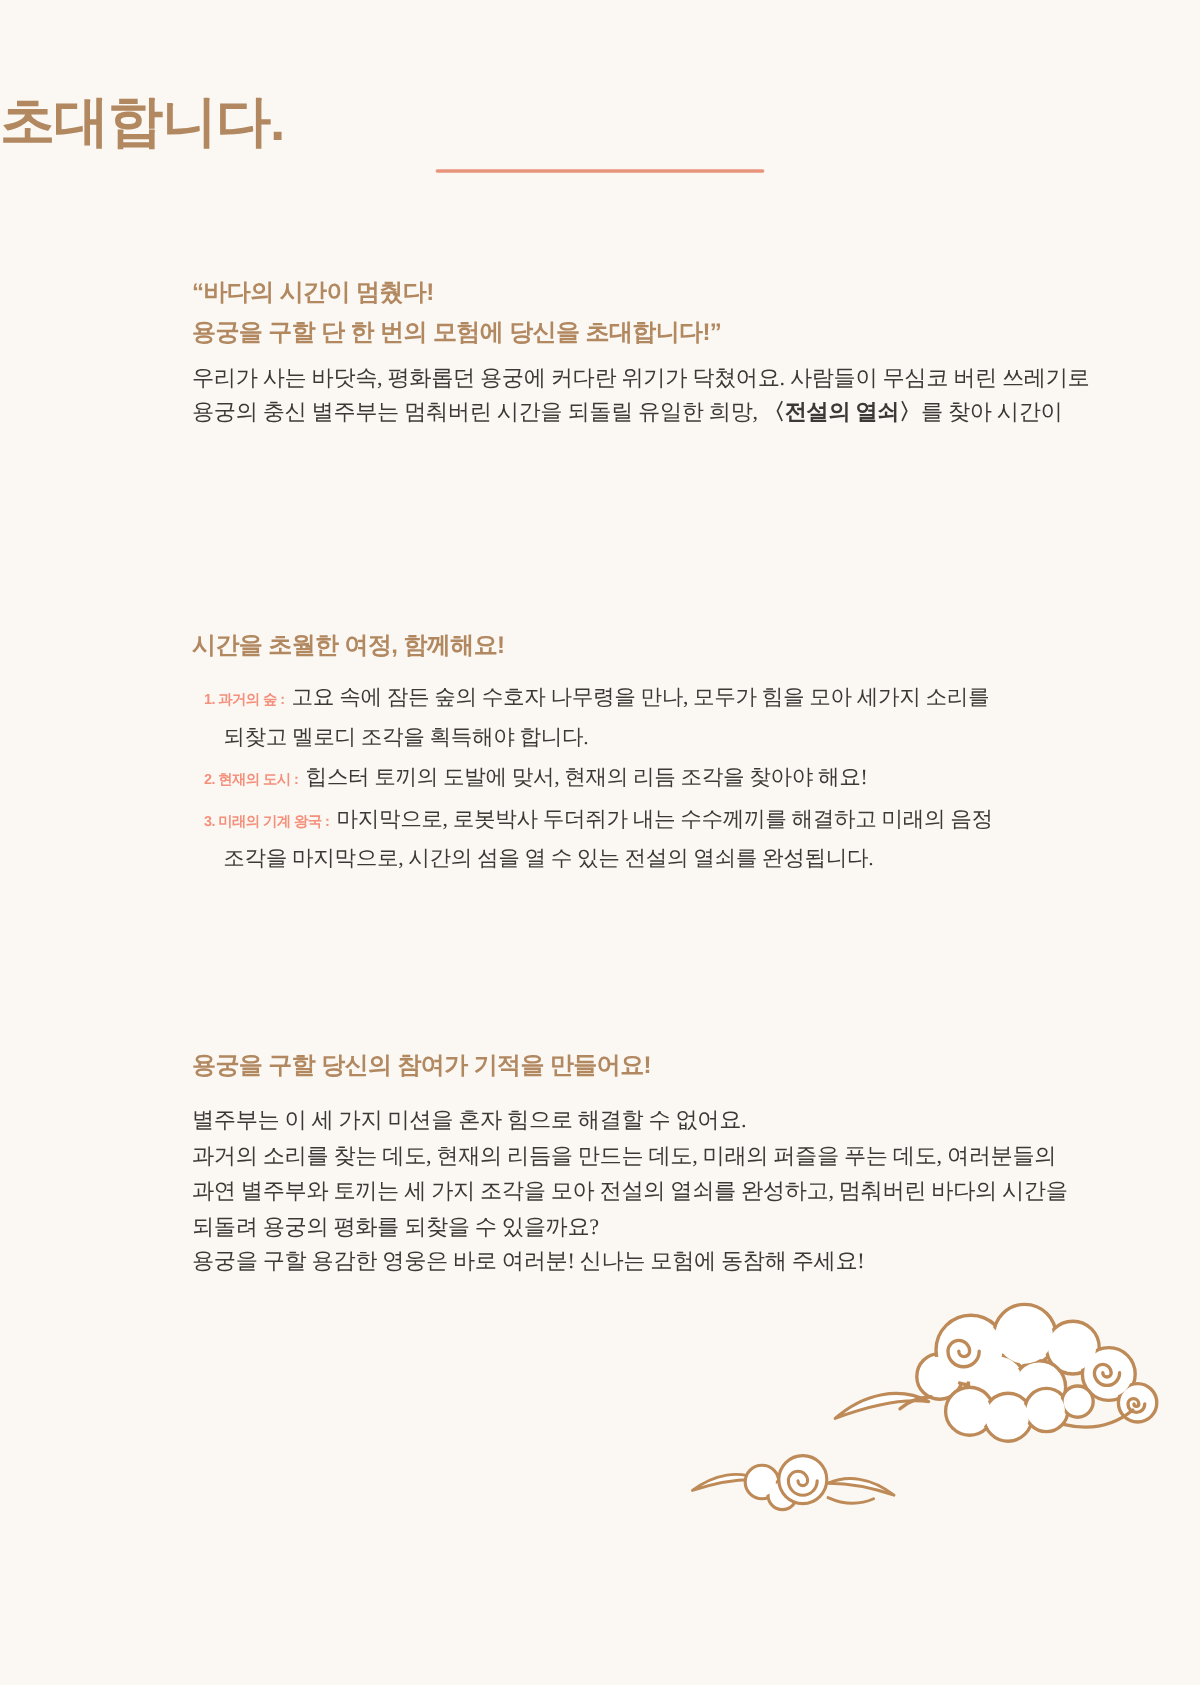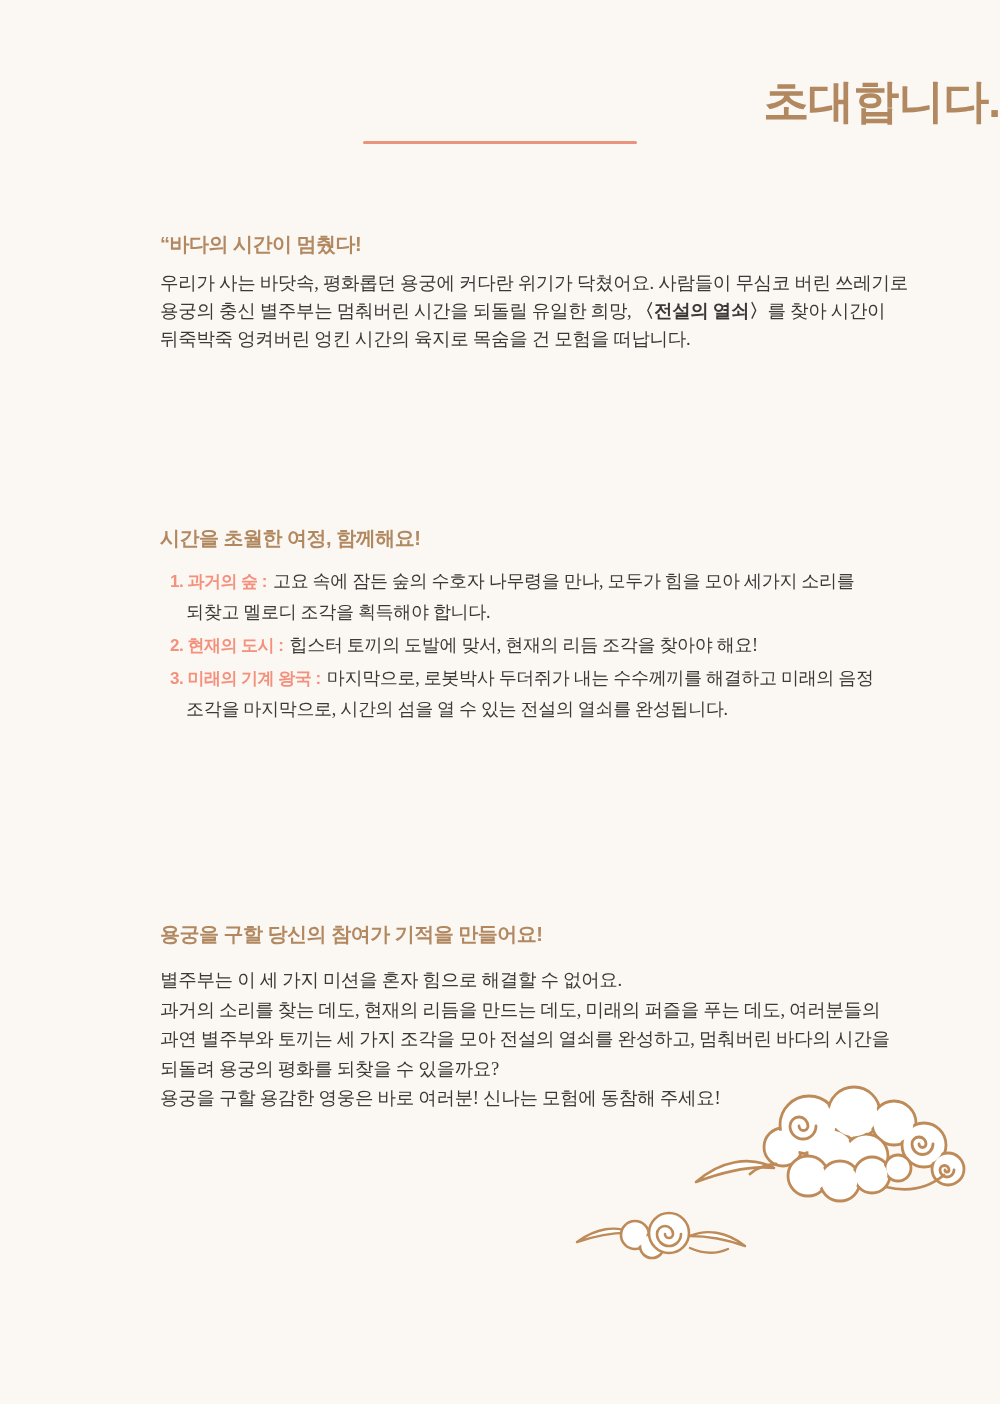--- a/index.html
+++ b/index.html
@@ -11,21 +11,21 @@
     font-family: "Liberation Serif", serif;
     color: var(--body-text, #3C3835);
     overflow: hidden;
   }
   .page { position: absolute; inset: 0; }
 
   
   .title-wrap {
     position: absolute;
     top: 76px; left: 0; right: 0;
-    text-align: right;
+    text-align: left;
   }
   .title {
     font-family: "Liberation Sans", sans-serif;
     font-weight: 700;
     font-size: 46px;
     line-height: 1.1;
     letter-spacing: -1px;
     color: var(--heading-brown, #B28861);
   }
   .title-underline {
@@ -33,21 +33,21 @@
     top: 141px; left: 363px;
     width: 274px; height: 3px;
     background: var(--underline, #E9957C);
     border-radius: 2px;
   }
 
   
   .section { position: absolute; left: 160px; width: 760px; }
   .sec-1 { top: 228px; }
   .sec-2 { top: 522px; }
-  .sec-3 { top: 918px; }
+  .sec-3 { top: 872px; }
 
   .sec-heading {
     font-family: "Liberation Sans", sans-serif;
     font-weight: 700;
     font-size: 20px;
     line-height: 33px;
     letter-spacing: -0.5px;
     color: var(--heading-brown, #B28861);
     white-space: nowrap;
   }
@@ -67,21 +67,21 @@
   .mission-line {
     font-size: 18px;
     line-height: 31px;
     letter-spacing: -0.3px;
     white-space: nowrap;
   }
   .mission-line.wrapped { padding-left: 16px; }
   .mission-label {
     font-family: "Liberation Sans", sans-serif;
     font-weight: 700;
-    font-size: 17px;
+    font-size: 12px;
     letter-spacing: -0.5px;
     color: var(--accent-coral, #F4907C);
     margin-right: 6px;
   }
 
   .sec-3 .body-text { margin-top: 15px; }
   .sec-3 .body-line { line-height: 29.5px; }
 
   
   .cloud-large { position: absolute; left: 690px; top: 1084px; width: 292px; height: 128px; }
@@ -92,24 +92,24 @@
 
 <div class="page">
 
   <div class="title-wrap">
     <div class="title">초대합니다.</div>
   </div>
   <div class="title-underline"></div>
 
   <div class="section sec-1">
     <div class="sec-heading">“바다의 시간이 멈췄다!</div>
+    <div class="sec-heading">용궁을 구할 단 한 번의 모험에 당신을 초대합니다!”</div>
     <div class="body-text">
       <div class="body-line">우리가 사는 바닷속, 평화롭던 용궁에 커다란 위기가 닥쳤어요. 사람들이 무심코 버린 쓰레기로</div>
       <div class="body-line"><span>용궁의 충신 별주부는 멈춰버린 시간을 되돌릴 유일한 희망, </span><b>〈전설의 열쇠〉</b><span>를 찾아 시간이</span></div>
-      <div class="body-line">뒤죽박죽 엉켜버린 엉킨 시간의 육지로 목숨을 건 모험을 떠납니다.</div>
     </div>
   </div>
 
   <div class="section sec-2">
     <div class="sec-heading">시간을 초월한 여정, 함께해요!</div>
     <div class="mission-list">
       <div class="mission-item">
         <div class="mission-line"><span class="mission-label">1. 과거의 숲 :</span><span>고요 속에 잠든 숲의 수호자 나무령을 만나, 모두가 힘을 모아 세가지 소리를</span></div>
         <div class="mission-line wrapped">되찾고 멜로디 조각을 획득해야 합니다.</div>
       </div>

